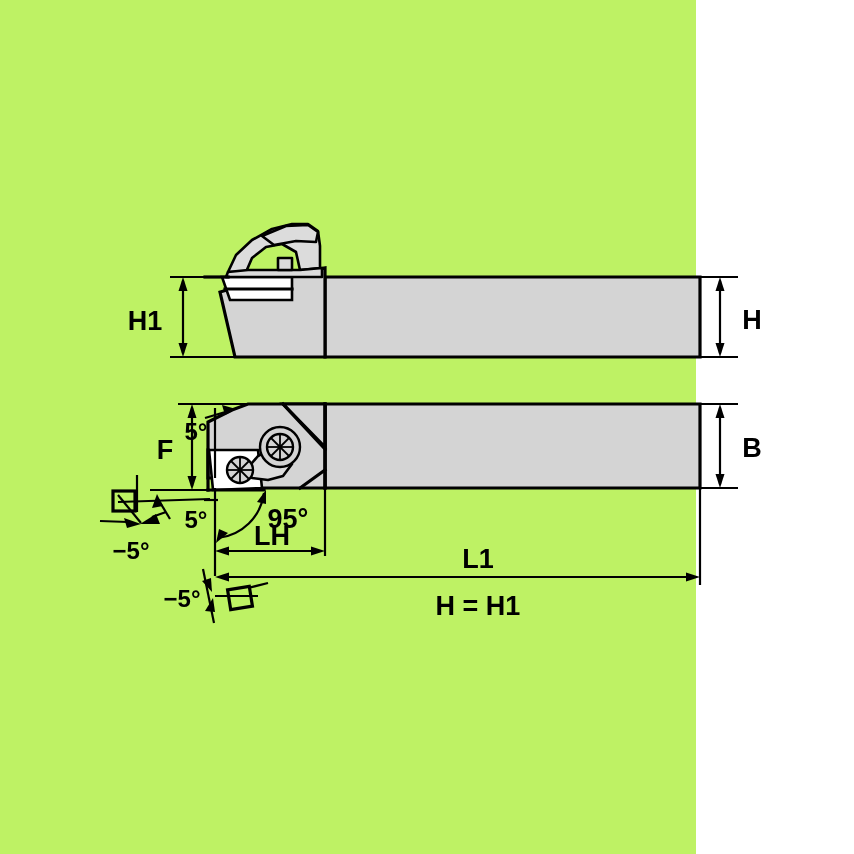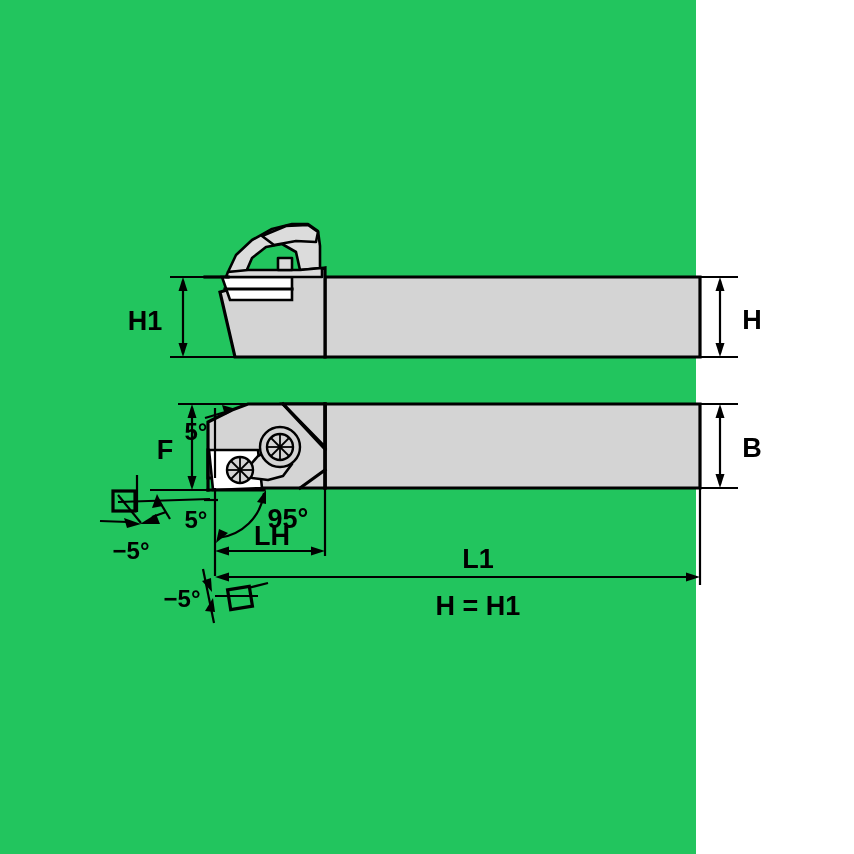--- a/index.html
+++ b/index.html
@@ -10,21 +10,21 @@
   body {
     width: 854px;
     height: 854px;
     font-family: "Liberation Sans", sans-serif;
     overflow: hidden;
   }
   #drawing-root {
     position: relative;
     width: 696px;
     height: 854px;
-    background: #22c55e;
+    background: #bef264;
   }
   svg#tech-drawing {
     display: block;
     width: 854px;
     height: 854px;
   }
   .dim-text {
     font-family: "Liberation Sans", sans-serif;
     font-weight: bold;
     fill: #000000;

